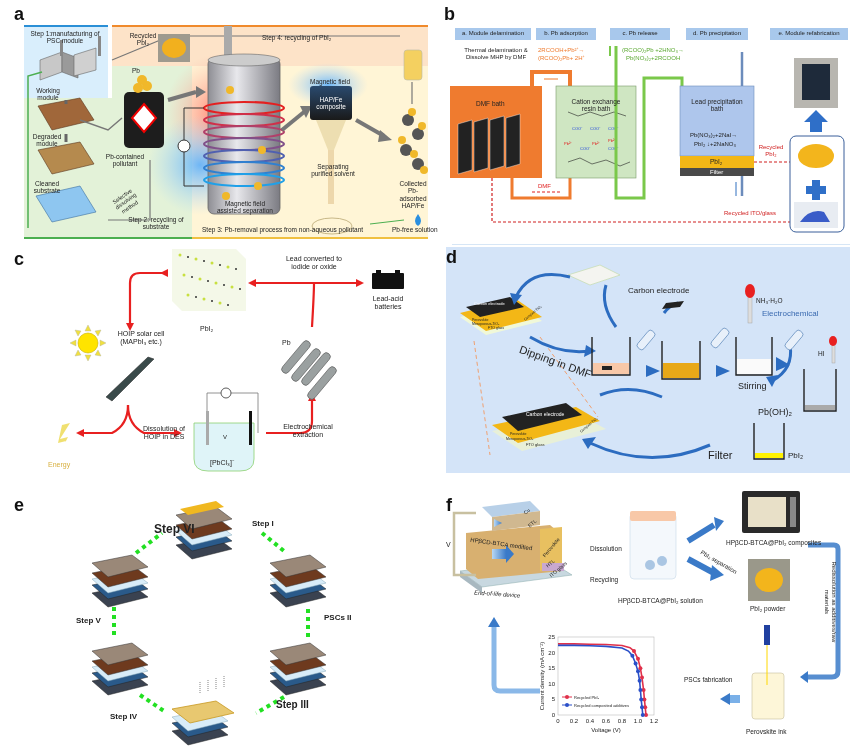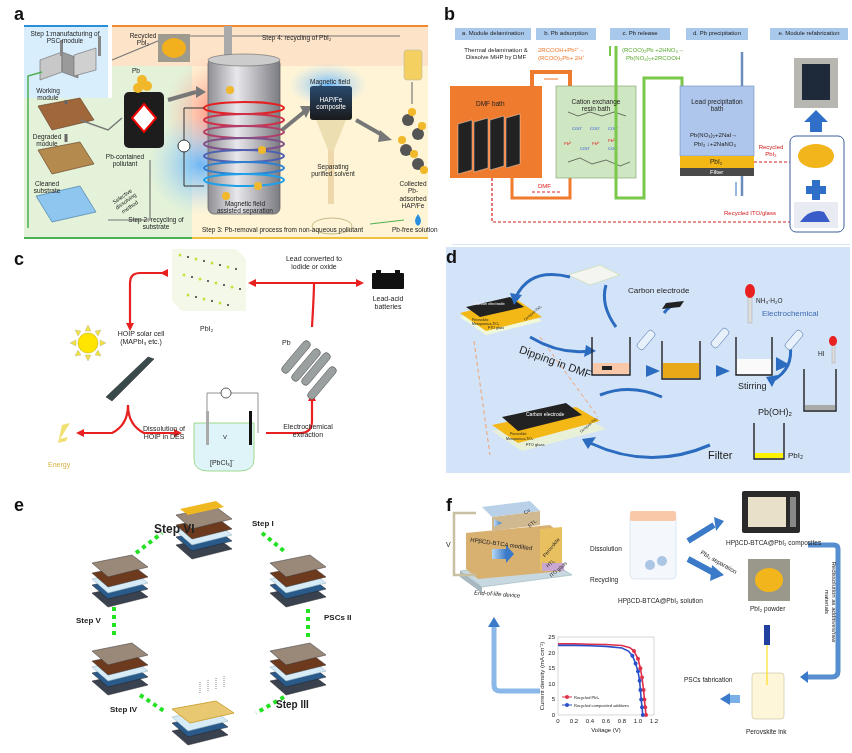--- a/index.html
+++ b/index.html
@@ -474,21 +474,21 @@
       <line x1="262" y1="48" x2="284" y2="66"></line>
       <line x1="308" y1="124" x2="308" y2="152"></line>
       <line x1="284" y1="212" x2="256" y2="228"></line>
       <line x1="140" y1="210" x2="164" y2="226"></line>
       <line x1="114" y1="122" x2="114" y2="150"></line>
     </g>
   </svg>
   <div class="t" style="left:252px;top:34px;font-size:8px;font-weight:bold;">Step I</div>
   <div class="t" style="left:324px;top:128px;font-size:8px;font-weight:bold;">PSCs II</div>
   <div class="t" style="left:276px;top:214px;font-size:10px;font-weight:bold;">Step III</div>
-  <div class="t" style="left:110px;top:220px;font-size:8px;font-weight:bold;">Step IV</div>
+  <div class="t" style="left:110px;top:227px;font-size:8px;font-weight:bold;">Step IV</div>
   <div class="t" style="left:76px;top:131px;font-size:8px;font-weight:bold;">Step V</div>
   <div class="t" style="left:118px;top:38px;font-size:12px;font-weight:bold;margin-left:36px;">Step VI</div>
 </div>
 
 <div class="panel" style="left:430px;top:485px;width:422px;height:268px;">
   <div class="plabel" style="left:16px;top:10px;">f</div>
   <svg width="422" height="268">
     <defs>
       <linearGradient id="barrow" x1="0" x2="1">
           <stop offset="0" stop-color="#b8d8f4"></stop>

